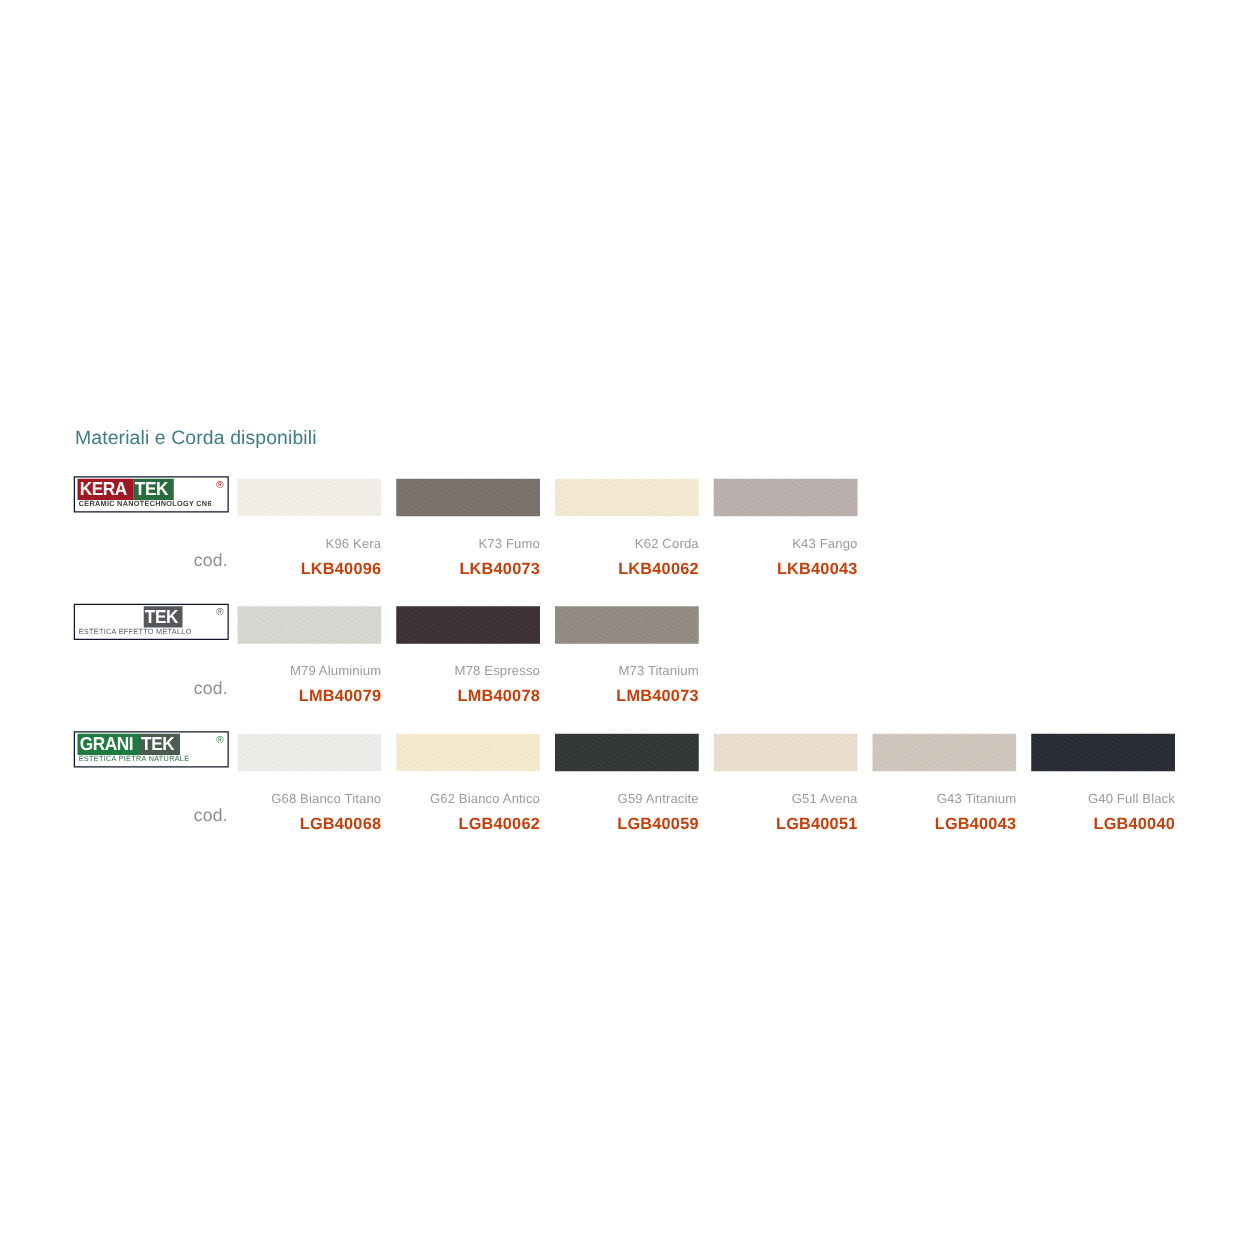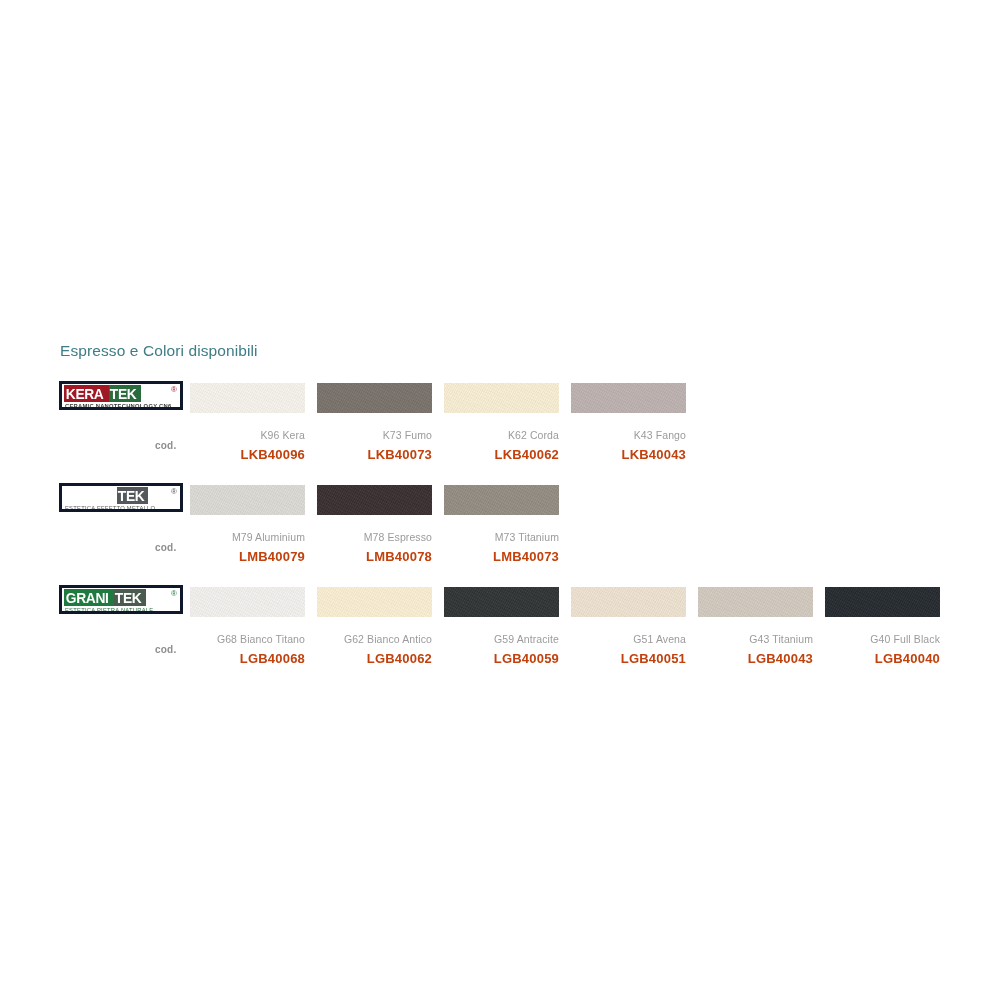--- a/index.html
+++ b/index.html
@@ -44,21 +44,21 @@
   }
 
   
   .brand-logo {
     position: absolute;
     left: 59px;
     top: 3px;
     width: 124px;
     height: 29px;
     background: #ffffff;
-    border: 3px solid #0f172a;
+    border: 1px solid #0f172a;
     padding: 1px 2px 1px 2px;
     overflow: hidden;
   }
   .logo-wordmark {
     display: flex;
     align-items: stretch;
     height: 17px;
     position: relative;
   }
   .logo-part {
@@ -122,24 +122,23 @@
   .logo-a-bg, .logo-b-bg {
     display: inline-flex;
     align-items: center;
   }
 
   
   .cod-label {
     position: absolute;
     left: 155px;
     top: 62px;
-    font-size: 10px;
+    font-size: 14px;
     color: #8e8e8e;
     letter-spacing: 0.2px;
-    font-weight: bold;
   }
 
   
   .swatch-strip {
     position: absolute;
     left: 190px;
     top: 5px;
     display: flex;
     gap: 12px;
   }
@@ -177,21 +176,21 @@
     color: #c2410c;
     letter-spacing: 0.2px;
     white-space: nowrap;
   }
 </style>
 </head>
 <body>
 
 <div id="page">
 
-  <div class="section-title">Espresso e Colori disponibili</div>
+  <div class="section-title">Materiali e Corda disponibili</div>
 
   <div class="materials" id="materials-container">
       <div class="material-row">
         <div class="brand-logo logo-keratek">
           <div class="logo-wordmark">
             <span class="logo-a-bg">
               <span class="logo-part logo-part-a">KERA</span>
             </span>
             <span class="logo-b-bg">
               <span class="logo-part logo-part-b">TEK</span>

